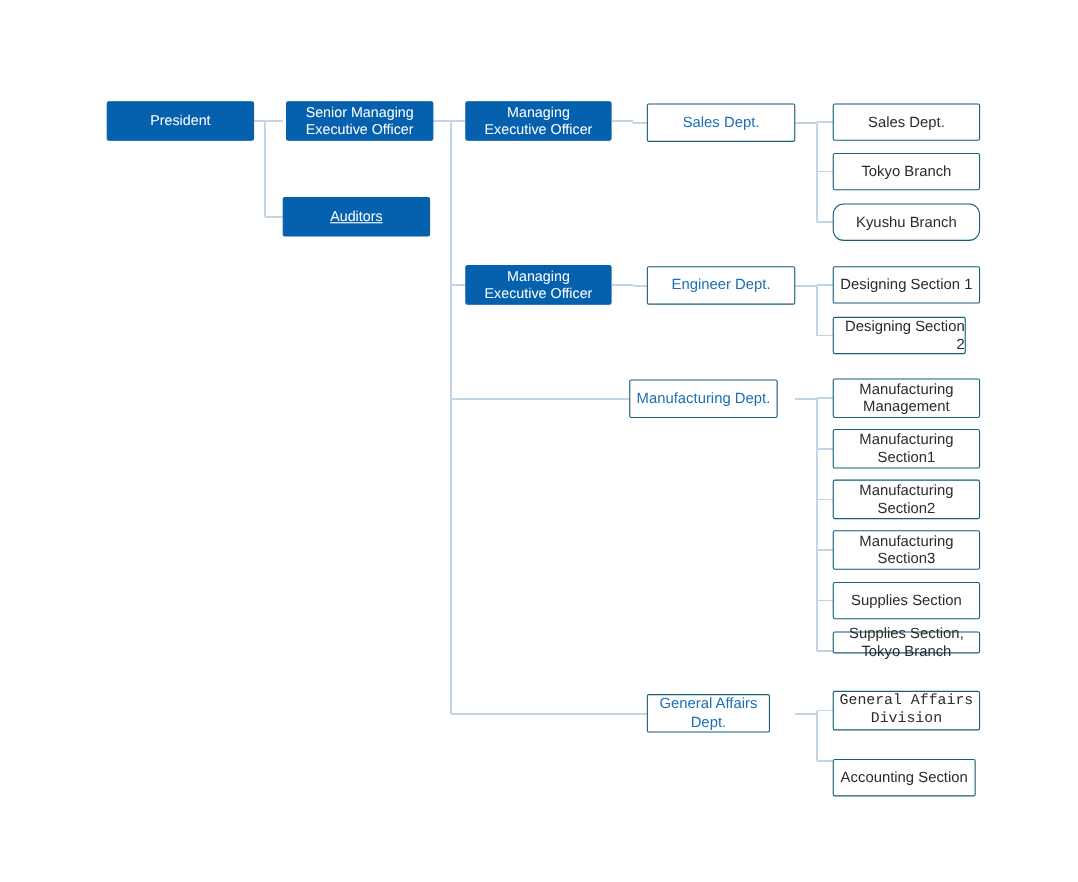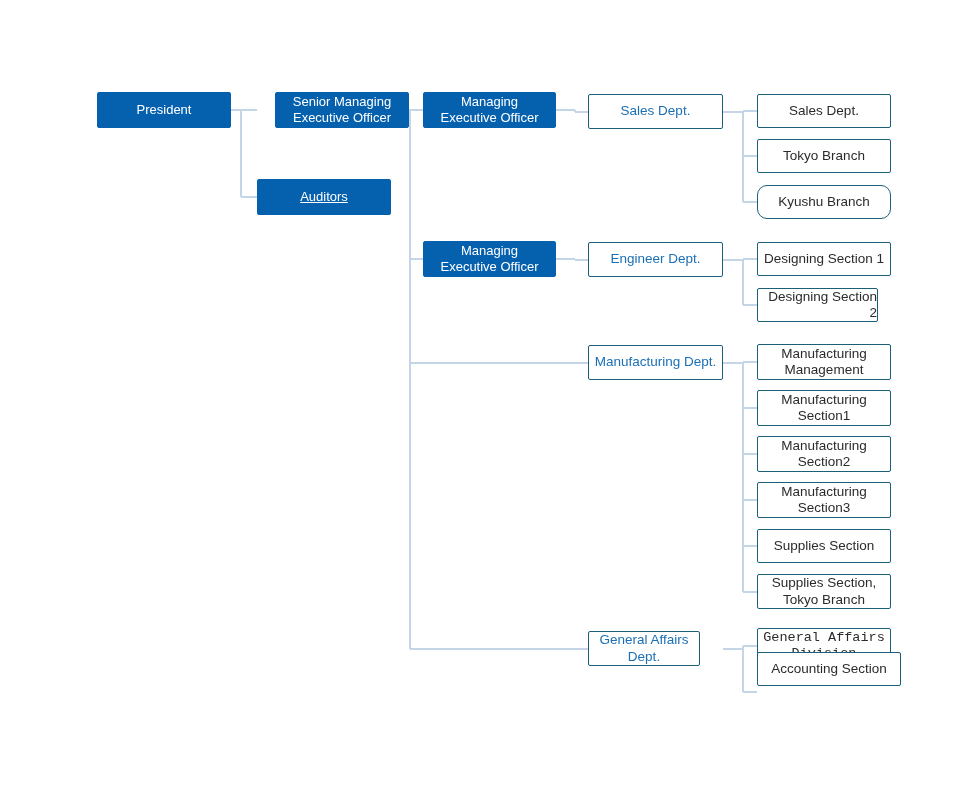--- a/index.html
+++ b/index.html
@@ -95,44 +95,44 @@
       <line x1="743" y1="546" x2="757" y2="546" stroke="#c5d5e8" stroke-width="1.6" shape-rendering="crispEdges"></line>
       <line x1="743" y1="592" x2="757" y2="592" stroke="#c5d5e8" stroke-width="1.6" shape-rendering="crispEdges"></line>
       <line x1="743" y1="362" x2="743" y2="592" stroke="#c5d5e8" stroke-width="1.6" shape-rendering="crispEdges"></line>
       <line x1="723" y1="649" x2="743" y2="649" stroke="#c5d5e8" stroke-width="1.6" shape-rendering="crispEdges"></line>
       <line x1="743" y1="646" x2="757" y2="646" stroke="#c5d5e8" stroke-width="1.6" shape-rendering="crispEdges"></line>
       <line x1="743" y1="692" x2="757" y2="692" stroke="#c5d5e8" stroke-width="1.6" shape-rendering="crispEdges"></line>
       <line x1="743" y1="646" x2="743" y2="692" stroke="#c5d5e8" stroke-width="1.6" shape-rendering="crispEdges"></line>
     </svg>
   <div id="node-layer">
       <div class="node filled" style="left: 86px; top: 92px; width: 134px; height: 36px; margin-left: 11px;">President</div>
-      <div class="node filled" style="left: 275px; top: 92px; width: 134px; height: 36px;">Senior Managing
+      <div class="node filled" style="left: 260px; top: 92px; width: 134px; height: 36px;">Senior Managing
 Executive Officer</div>
       <div class="node filled" style="left: 257px; top: 179px; width: 134px; height: 36px; text-decoration: underline;">Auditors</div>
       <div class="node filled" style="left: 423px; top: 92px; width: 133px; height: 36px;">Managing
 Executive Officer</div>
       <div class="node filled" style="left: 423px; top: 241px; width: 133px; height: 36px;">Managing
 Executive Officer</div>
       <div class="node outline-accent" style="left: 588px; top: 94px; width: 135px; height: 35px;">Sales Dept.</div>
       <div class="node outline-accent" style="left: 588px; top: 242px; width: 135px; height: 35px;">Engineer Dept.</div>
-      <div class="node outline-accent" style="left: 588px; top: 345px; width: 135px; height: 35px;">Manufacturing Dept.</div>
+      <div class="node outline-accent" style="left: 572px; top: 345px; width: 135px; height: 35px;">Manufacturing Dept.</div>
       <div class="node outline-accent" style="left: 588px; top: 631px; width: 112px; height: 35px;">General Affairs Dept.</div>
       <div class="node outline-plain" style="left: 757px; top: 94px; width: 134px; height: 34px;">Sales Dept.</div>
       <div class="node outline-plain" style="left: 757px; top: 139px; width: 134px; height: 34px;">Tokyo Branch</div>
       <div class="node outline-plain" style="left: 757px; top: 185px; width: 134px; height: 34px; border-radius: 10px;">Kyushu Branch</div>
       <div class="node outline-plain" style="left: 757px; top: 242px; width: 134px; height: 34px;">Designing Section 1</div>
       <div class="node outline-plain" style="left: 757px; top: 288px; width: 121px; height: 34px; text-align: right;">Designing Section 2</div>
       <div class="node outline-plain" style="left: 757px; top: 344px; width: 134px; height: 36px;">Manufacturing
 Management</div>
       <div class="node outline-plain" style="left: 757px; top: 390px; width: 134px; height: 36px;">Manufacturing
 Section1</div>
       <div class="node outline-plain" style="left: 757px; top: 436px; width: 134px; height: 36px;">Manufacturing
 Section2</div>
       <div class="node outline-plain" style="left: 757px; top: 482px; width: 134px; height: 36px;">Manufacturing
 Section3</div>
       <div class="node outline-plain" style="left: 757px; top: 529px; width: 134px; height: 34px;">Supplies Section</div>
-      <div class="node outline-plain" style="left: 757px; top: 574px; width: 134px; height: 35px;">Supplies Section,
+      <div class="node outline-plain" style="left: 757px; top: 574px; width: 134px; height: 20px;">Supplies Section,
 Tokyo Branch</div>
       <div class="node outline-plain" style="left: 757px; top: 628px; width: 134px; height: 36px; font-family: Liberation Mono, monospace;">General Affairs
 Division</div>
-      <div class="node outline-plain" style="left: 757px; top: 652px; width: 144px; height: 34px;">Accounting Section</div>
+      <div class="node outline-plain" style="left: 757px; top: 690px; width: 130px; height: 34px;">Accounting Section</div>
     </div>
 </div>
 
 </body></html>

